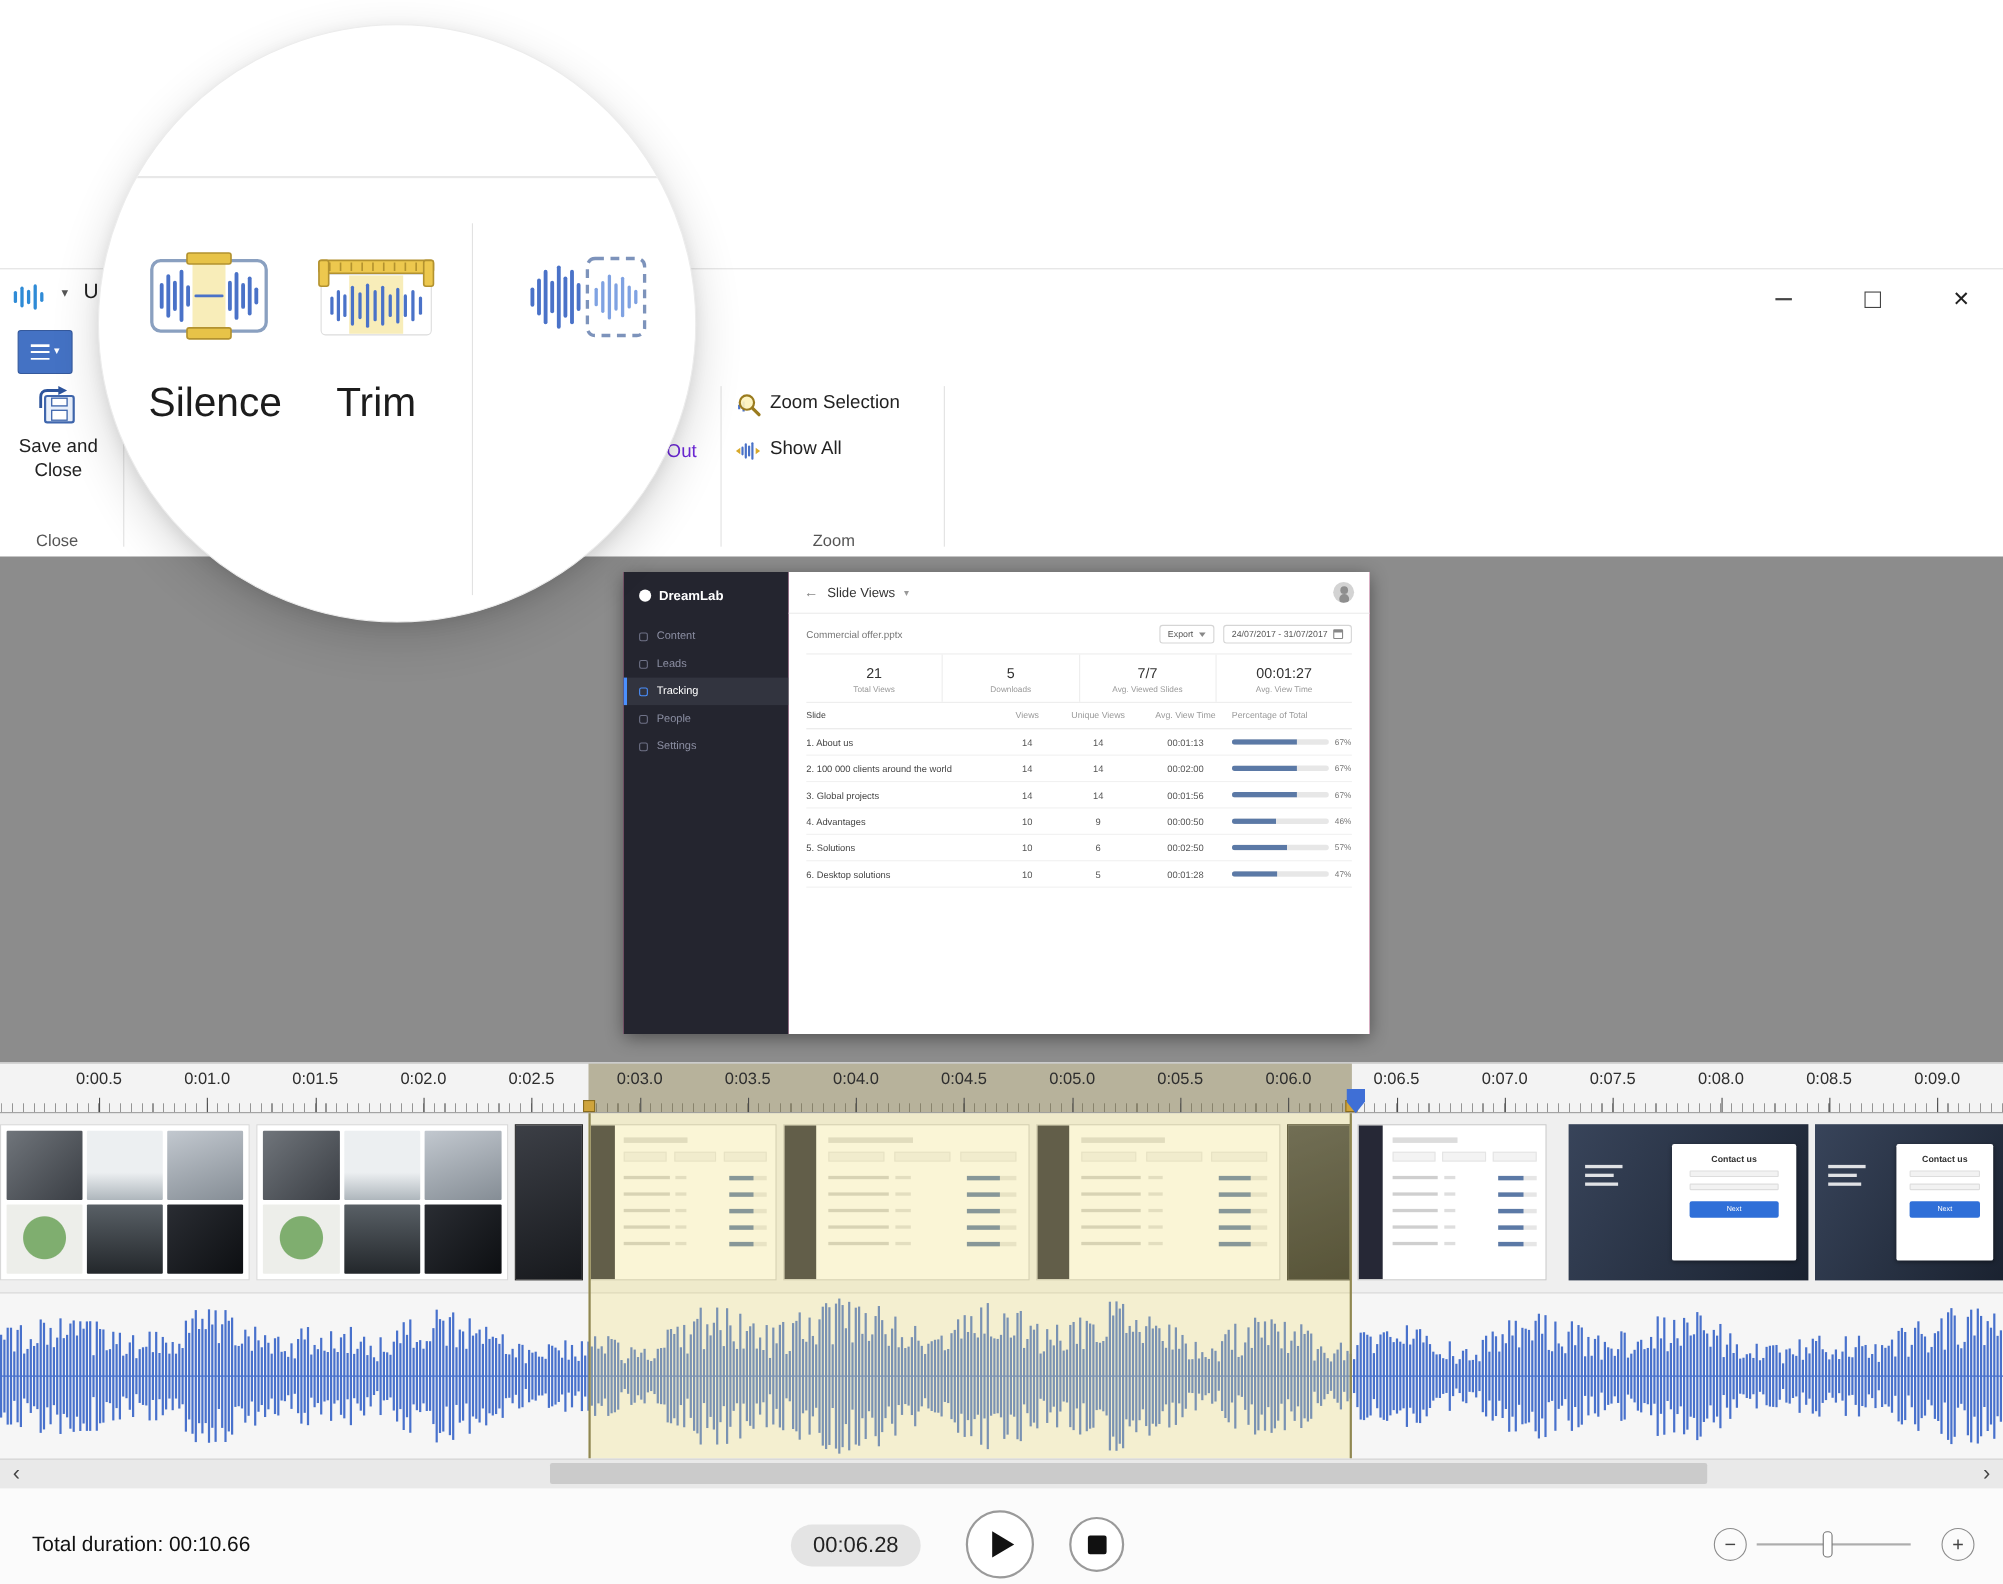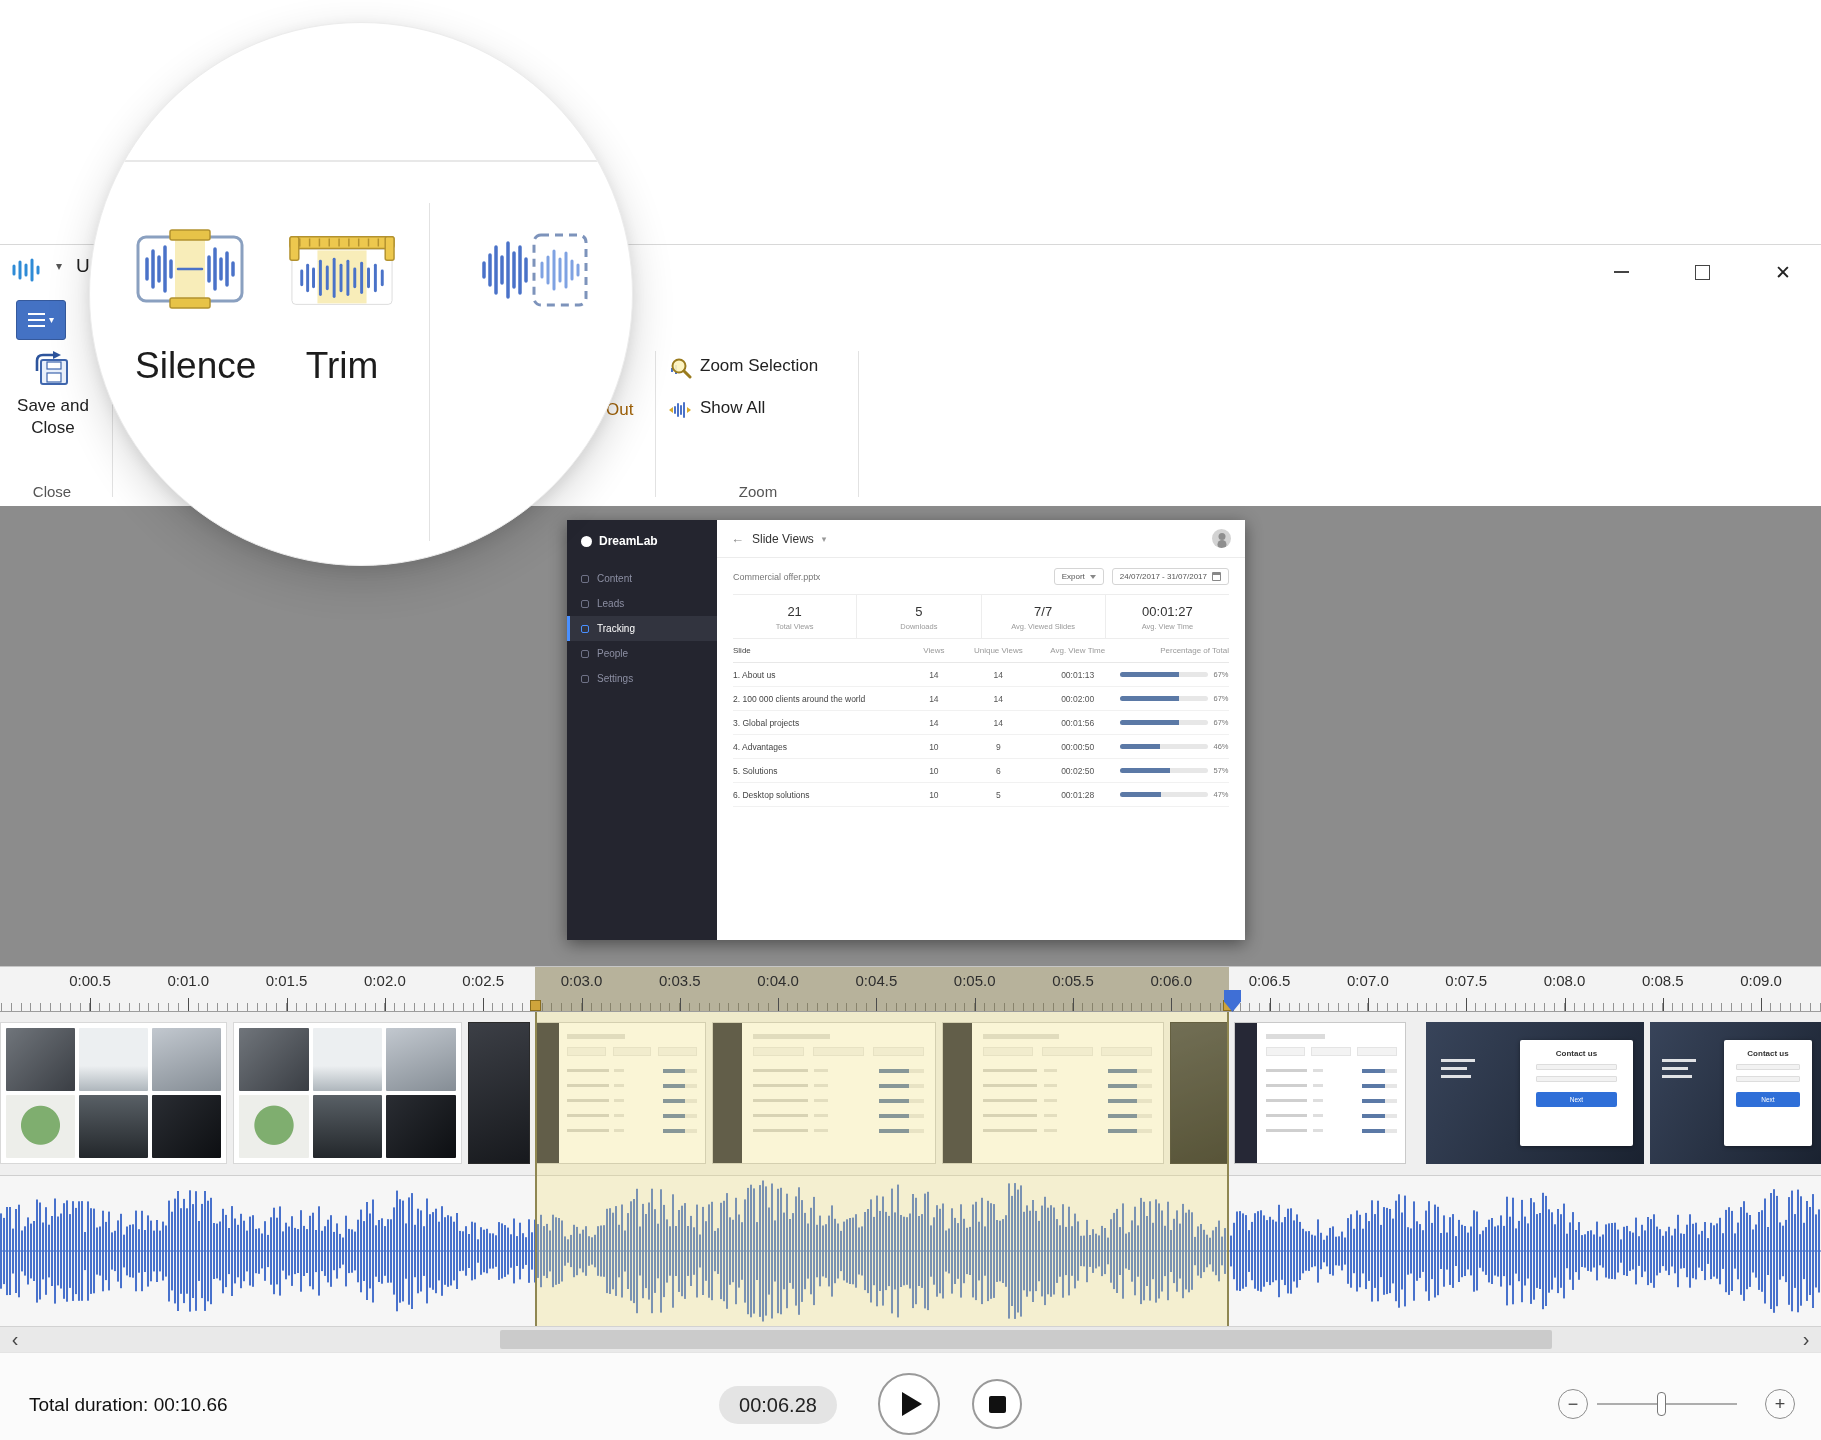--- a/index.html
+++ b/index.html
@@ -25,21 +25,21 @@
 
   
   .ribbon{position:absolute;top:98px;left:0;right:0;height:164px;background:#fff;border-bottom:1px solid #cfcfcf;}
   .save-close{position:absolute;left:4px;top:4px;width:98px;height:130px;display:flex;flex-direction:column;align-items:center;gap:1px;background:none;border:none;cursor:pointer;}
   .save-close svg{width:38px;height:38px;margin-top:4px;margin-bottom:5px;}
   .save-close span{font-size:17px;color:#222;line-height:21px;}
   .grp-label{position:absolute;bottom:6px;font-size:15px;color:#555;text-align:center;}
   .close-label{left:0;width:104px;}
   .zoom-label{left:660px;width:196px;}
   .vsep{position:absolute;top:8px;height:146px;width:1px;background:#e2e2e2;}
-  .fade-out{position:absolute;left:606px;top:57px;font-size:17px;color:#a16207;}
+  .fade-out{position:absolute;left:606px;top:57px;font-size:17px;color:#6d28d9;}
   .rb-row{position:absolute;left:668px;display:flex;align-items:flex-start;gap:8px;font-size:17px;color:#222;background:none;border:none;cursor:pointer;}
   .zoom-sel{top:13px;} .show-all{top:55px;}
   .rb-row svg{width:24px;height:24px;}
 
   
   .stage{position:absolute;top:506px;left:0;right:0;height:460px;background:#8c8c8c;}
   .slide-preview{position:absolute;left:567px;top:14px;width:678px;height:420px;background:#ec4899;display:flex;box-shadow:0 4px 16px rgba(0,0,0,.45);}
   .pv-side{width:150px;background:#24252f;flex-shrink:0;}
   .pv-logo{display:flex;align-items:center;gap:7px;padding:14px 14px 18px;font-size:12px;font-weight:bold;color:#fff;}
   .pv-dot{width:11px;height:11px;border-radius:50%;background:#fff;}
@@ -66,21 +66,21 @@
   .stat .v{font-size:13px;color:#333;}
   .stat .l{font-size:7.5px;color:#9a9a9a;margin-top:3px;}
   .pv-table{margin:0 16px;}
   .pt-head{display:flex;align-items:center;height:24px;border-bottom:1px solid #e8e8e8;font-size:8px;color:#9a9a9a;}
   .pt-row{display:flex;align-items:center;height:24px;border-bottom:1px solid #f1f1f1;font-size:8.5px;color:#555;}
   .col-slide{flex:0 0 35%;color:#444;text-align:left;}
   .col-views{flex:0 0 11%;text-align:center;}
   .col-unique{flex:0 0 15%;text-align:center;}
   .col-time{flex:0 0 17%;text-align:center;}
   .col-pct{flex:1;display:flex;align-items:center;gap:5px;}
-  .col-pct-h{flex:1;text-align:right;}
+  .col-pct-h{flex:1;text-align:left;}
   .bar{flex:1;height:5px;background:#e7e7e7;border-radius:2.5px;overflow:hidden;}
   .bar i{display:block;height:100%;background:#5b79a6;}
   .pct-txt{font-size:7.5px;color:#777;min-width:16px;text-align:center;}
 
   
   .ruler{position:absolute;top:966px;left:0;right:0;height:46px;background:#f3f3f3;border-top:1px solid #c6c6c6;border-bottom:1px solid #9c9c9c;z-index:4;}
   .ruler::after{content:'';position:absolute;left:1px;right:0;bottom:0;height:8px;background:repeating-linear-gradient(90deg,#949494 0 1px,transparent 1px 9.83px);}
   .ruler-band{position:absolute;left:535px;width:694px;top:0;bottom:0;background:rgba(124,114,68,0.5);z-index:1;}
   .rl{position:absolute;top:5px;transform:translateX(-50%);font-size:15px;color:#2e2e2e;z-index:3;}
   .rt{position:absolute;bottom:0;width:1px;height:13px;background:#4c4c4c;z-index:2;}

